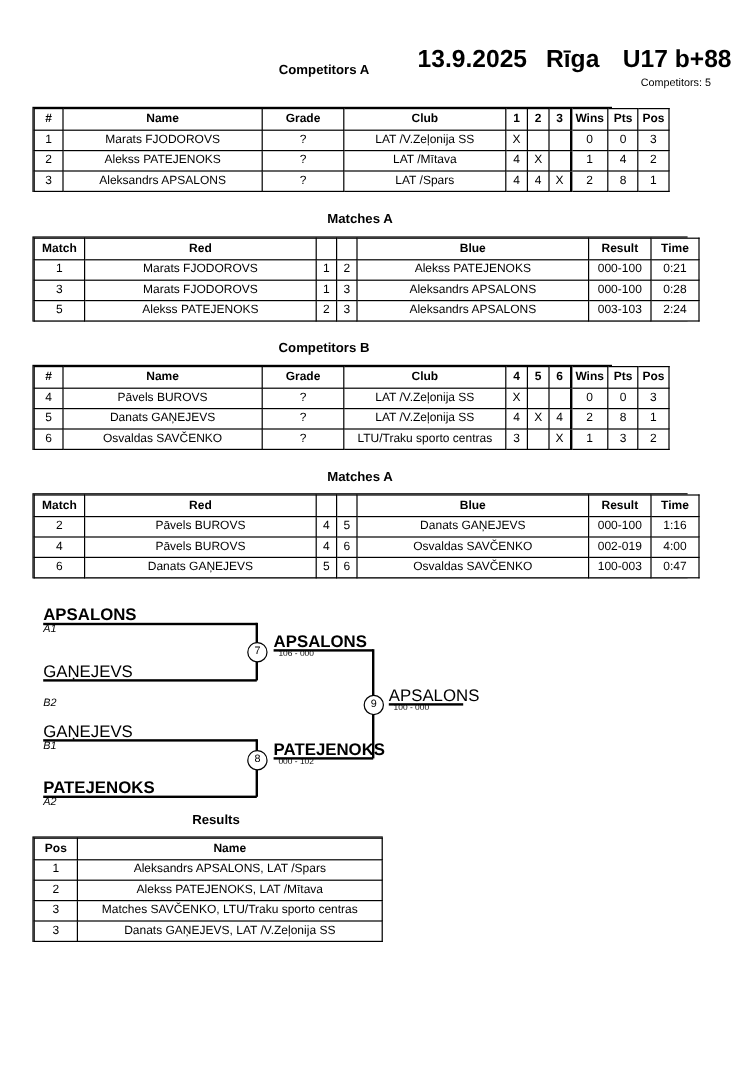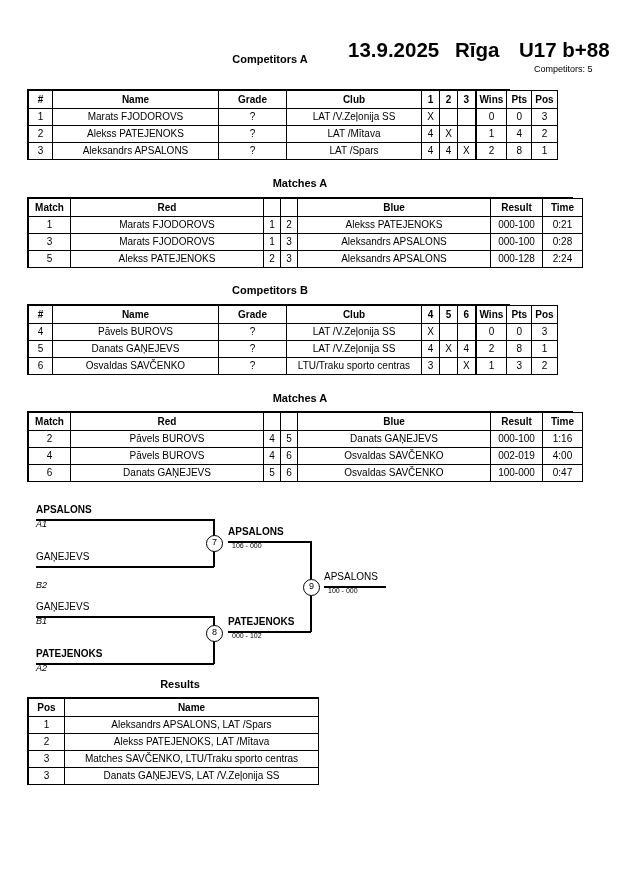--- a/index.html
+++ b/index.html
@@ -109,21 +109,21 @@
     height: 180px;
   }
   .b-line {
     position: absolute;
     background: #000000;
   }
   .b-h { height: 1.5px; }
   .b-v { width: 1.5px; }
   .b-name {
     position: absolute;
-    font-size: 10px;
+    font-size: 14px;
     white-space: nowrap;
   }
   .b-name.win { font-weight: bold; }
   .b-seed {
     position: absolute;
     font-size: 9px;
     white-space: nowrap;
     font-style: italic;
   }
   .b-score {
@@ -262,21 +262,21 @@
         <td class="cell-left cell-bold">Aleksandrs APSALONS</td>
         <td>000-100</td>
         <td>0:28</td>
       </tr>
       <tr>
         <td>5</td>
         <td class="cell-left">Alekss PATEJENOKS</td>
         <td>2</td>
         <td>3</td>
         <td class="cell-left cell-bold">Aleksandrs APSALONS</td>
-        <td>000-128</td>
+        <td>003-103</td>
         <td>2:24</td>
       </tr>
     </tbody>
 </table>
 
 <div class="caption" style="left:0; top:284px; width:540px;">Competitors B</div>
 <div class="outerbox" style="left:27px; top:304px; width:483px; height:71px;"></div>
 <table class="grid" id="tbl-pool-b" style="left:28px; top:305px;">
   <colgroup>
     <col style="width:24px">
@@ -385,21 +385,21 @@
         <td class="cell-left cell-bold">Osvaldas SAVČENKO</td>
         <td>002-019</td>
         <td>4:00</td>
       </tr>
       <tr>
         <td>6</td>
         <td class="cell-left cell-bold">Danats GAŅEJEVS</td>
         <td>5</td>
         <td>6</td>
         <td class="cell-left">Osvaldas SAVČENKO</td>
-        <td>100-000</td>
+        <td>100-003</td>
         <td>0:47</td>
       </tr>
     </tbody>
 </table>
 
 <div id="bracket">
 
   <div class="b-name win" style="left:36px; top:9px;">APSALONS</div>
   <div class="b-line b-h" style="left:36px; top:24px; width:178px;"></div>
   <div class="b-seed" style="left:36px; top:24px;">A1</div>

